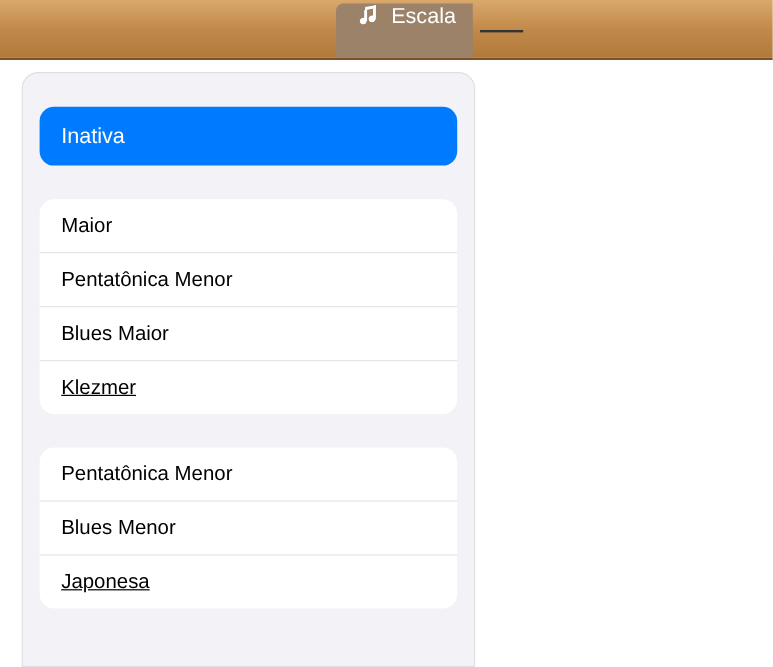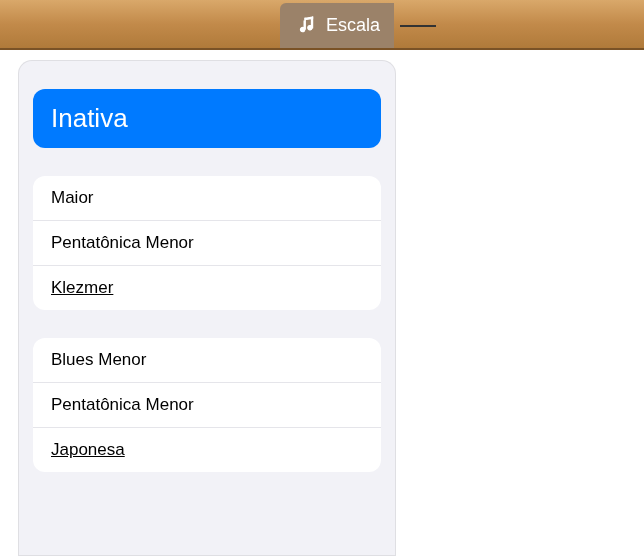--- a/index.html
+++ b/index.html
@@ -21,21 +21,21 @@
       background: linear-gradient(to bottom, #d9a86a 0%, #c28a4a 50%, #b07a3a 100%);
       border-bottom: 2px solid #7a5226;
       position: relative;
       display: flex;
       justify-content: flex-end;
       align-items: stretch;
     }
     .scale-tab {
       background: #9b8269;
       display: flex;
-      align-items: center;
+      align-items: flex-start;
       gap: 6px;
       padding: 0 14px 0 18px;
       position: relative;
       border-top-left-radius: 6px;
       margin-top: 3px;
       margin-right: 250px;
       height: 45px;
     }
     .scale-tab::before {
       content: "";
@@ -72,21 +72,21 @@
       border: 1px solid rgba(0,0,0,0.08);
       border-top-left-radius: 14px;
       border-top-right-radius: 14px;
       padding: 28px 14px 0 14px;
       height: 496px;
       overflow: hidden;
     }
     .selected-block {
       background: #007aff;
       color: #fff;
-      font-size: 26px;
+      font-size: 18px;
       font-weight: 400;
       padding: 14px 18px;
       border-radius: 12px;
       margin-bottom: 28px;
     }
     .group {
       background: #fff;
       border-radius: 12px;
       margin-bottom: 28px;
       overflow: hidden;
@@ -122,21 +122,22 @@
   </div>
   <div class="callout-line"></div>
 </div>
 
 <div class="dropdown-panel">
   <div class="selected-block">Inativa</div>
 
   <div class="group">
     <div class="option-item">Maior</div>
     <div class="option-item">Pentatônica Menor</div>
+    <div class="option-item">Blues Maior</div>
     <div class="option-item">Klezmer</div>
   </div>
 
   <div class="group">
+    <div class="option-item">Pentatônica Menor</div>
     <div class="option-item">Blues Menor</div>
-    <div class="option-item">Pentatônica Menor</div>
     <div class="option-item">Japonesa</div>
   </div>
 </div>
 
 </body></html>

